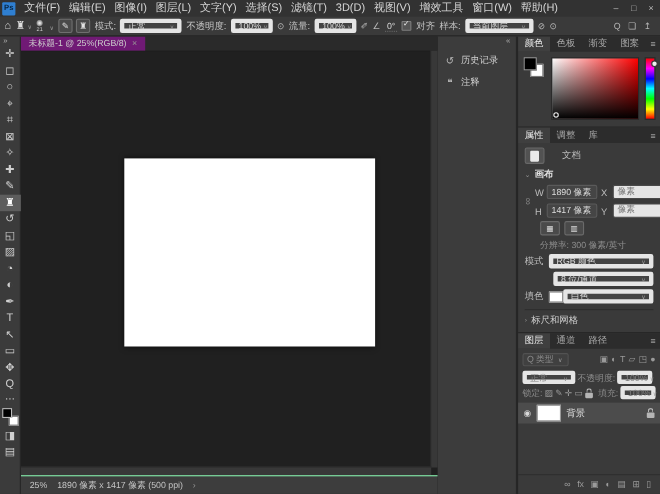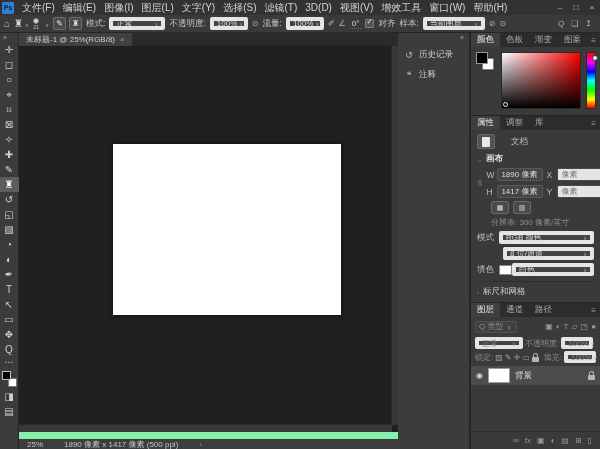--- a/index.html
+++ b/index.html
@@ -38,26 +38,26 @@
   .tool.selected{background:#5d5d5d;color:#fff;}
   .tool-glyph{pointer-events:none;}
   .tool-more{font-size:9px;color:#cfcfcf;height:11px;line-height:11px;}
   .tb-swatches{position:relative;width:15px;height:16px;margin:3px 0 2px 0;flex:0 0 auto;}
   .tb-fg{position:absolute;left:0;top:0;width:9px;height:9px;background:#000;border:1px solid #bdbdbd;z-index:2;box-sizing:border-box;}
   .tb-bg{position:absolute;right:0;bottom:0;width:9px;height:9px;background:#fff;border:1px solid #777;box-sizing:border-box;}
 
   
   #canvas-area{position:absolute;left:19px;top:33px;width:379px;bottom:0;background:#202020;overflow:hidden;}
   .tabstrip{height:13px;background:#2a2a2a;display:flex;border-bottom:1px solid #1c1c1c;}
-  .doc-tab{background:#404040;display:flex;align-items:center;gap:5px;padding:0 7px;font-size:8px;color:#ccc;white-space:nowrap;}
+  .doc-tab{background:#701a75;display:flex;align-items:center;gap:5px;padding:0 7px;font-size:8px;color:#ccc;white-space:nowrap;}
   .doc-close{color:#999;font-size:8px;}
   .document{position:absolute;left:94px;top:111px;width:228px;height:171px;background:#fff;box-shadow:0 0 5px rgba(0,0,0,0.65);}
   .vscroll{position:absolute;right:0;top:13px;width:6px;bottom:24px;background:#383838;border-left:1px solid #292929;}
   .hscroll{position:absolute;left:0;right:6px;bottom:17px;height:7px;background:#383838;border-top:1px solid #292929;}
-  .statusbar{position:absolute;left:0;right:0;bottom:0;height:17px;background:#3d3d3d;border-top:7px solid #86efac;display:flex;align-items:center;gap:21px;padding:0 8px;font-size:8px;color:#c5c5c5;box-sizing:border-box;}
+  .statusbar{position:absolute;left:0;right:0;bottom:0;height:17px;background:#3d3d3d;border-top:1px solid #86efac;display:flex;align-items:center;gap:9px;padding:0 8px;font-size:8px;color:#c5c5c5;box-sizing:border-box;}
   .status-caret{color:#8f8f8f;font-size:8px;}
 
   
   #dock{position:absolute;left:398px;top:33px;width:72px;bottom:0;background:#3c3c3c;border-right:1px solid #262626;box-sizing:border-box;z-index:3;}
   .dock-head{height:10px;display:flex;justify-content:flex-end;padding:1px 5px;color:#aaa;font-size:7px;}
   .dock-item{display:flex;align-items:center;gap:5px;height:20px;padding:0 6px;font-size:8.5px;color:#cfcfcf;}
   .dock-icon{font-size:9px;color:#bbb;width:10px;text-align:center;}
 
   
   #panels{position:absolute;left:470px;top:33px;width:130px;bottom:0;background:#3a3a3a;border-left:1px solid #252525;box-sizing:border-box;display:flex;flex-direction:column;z-index:3;}

